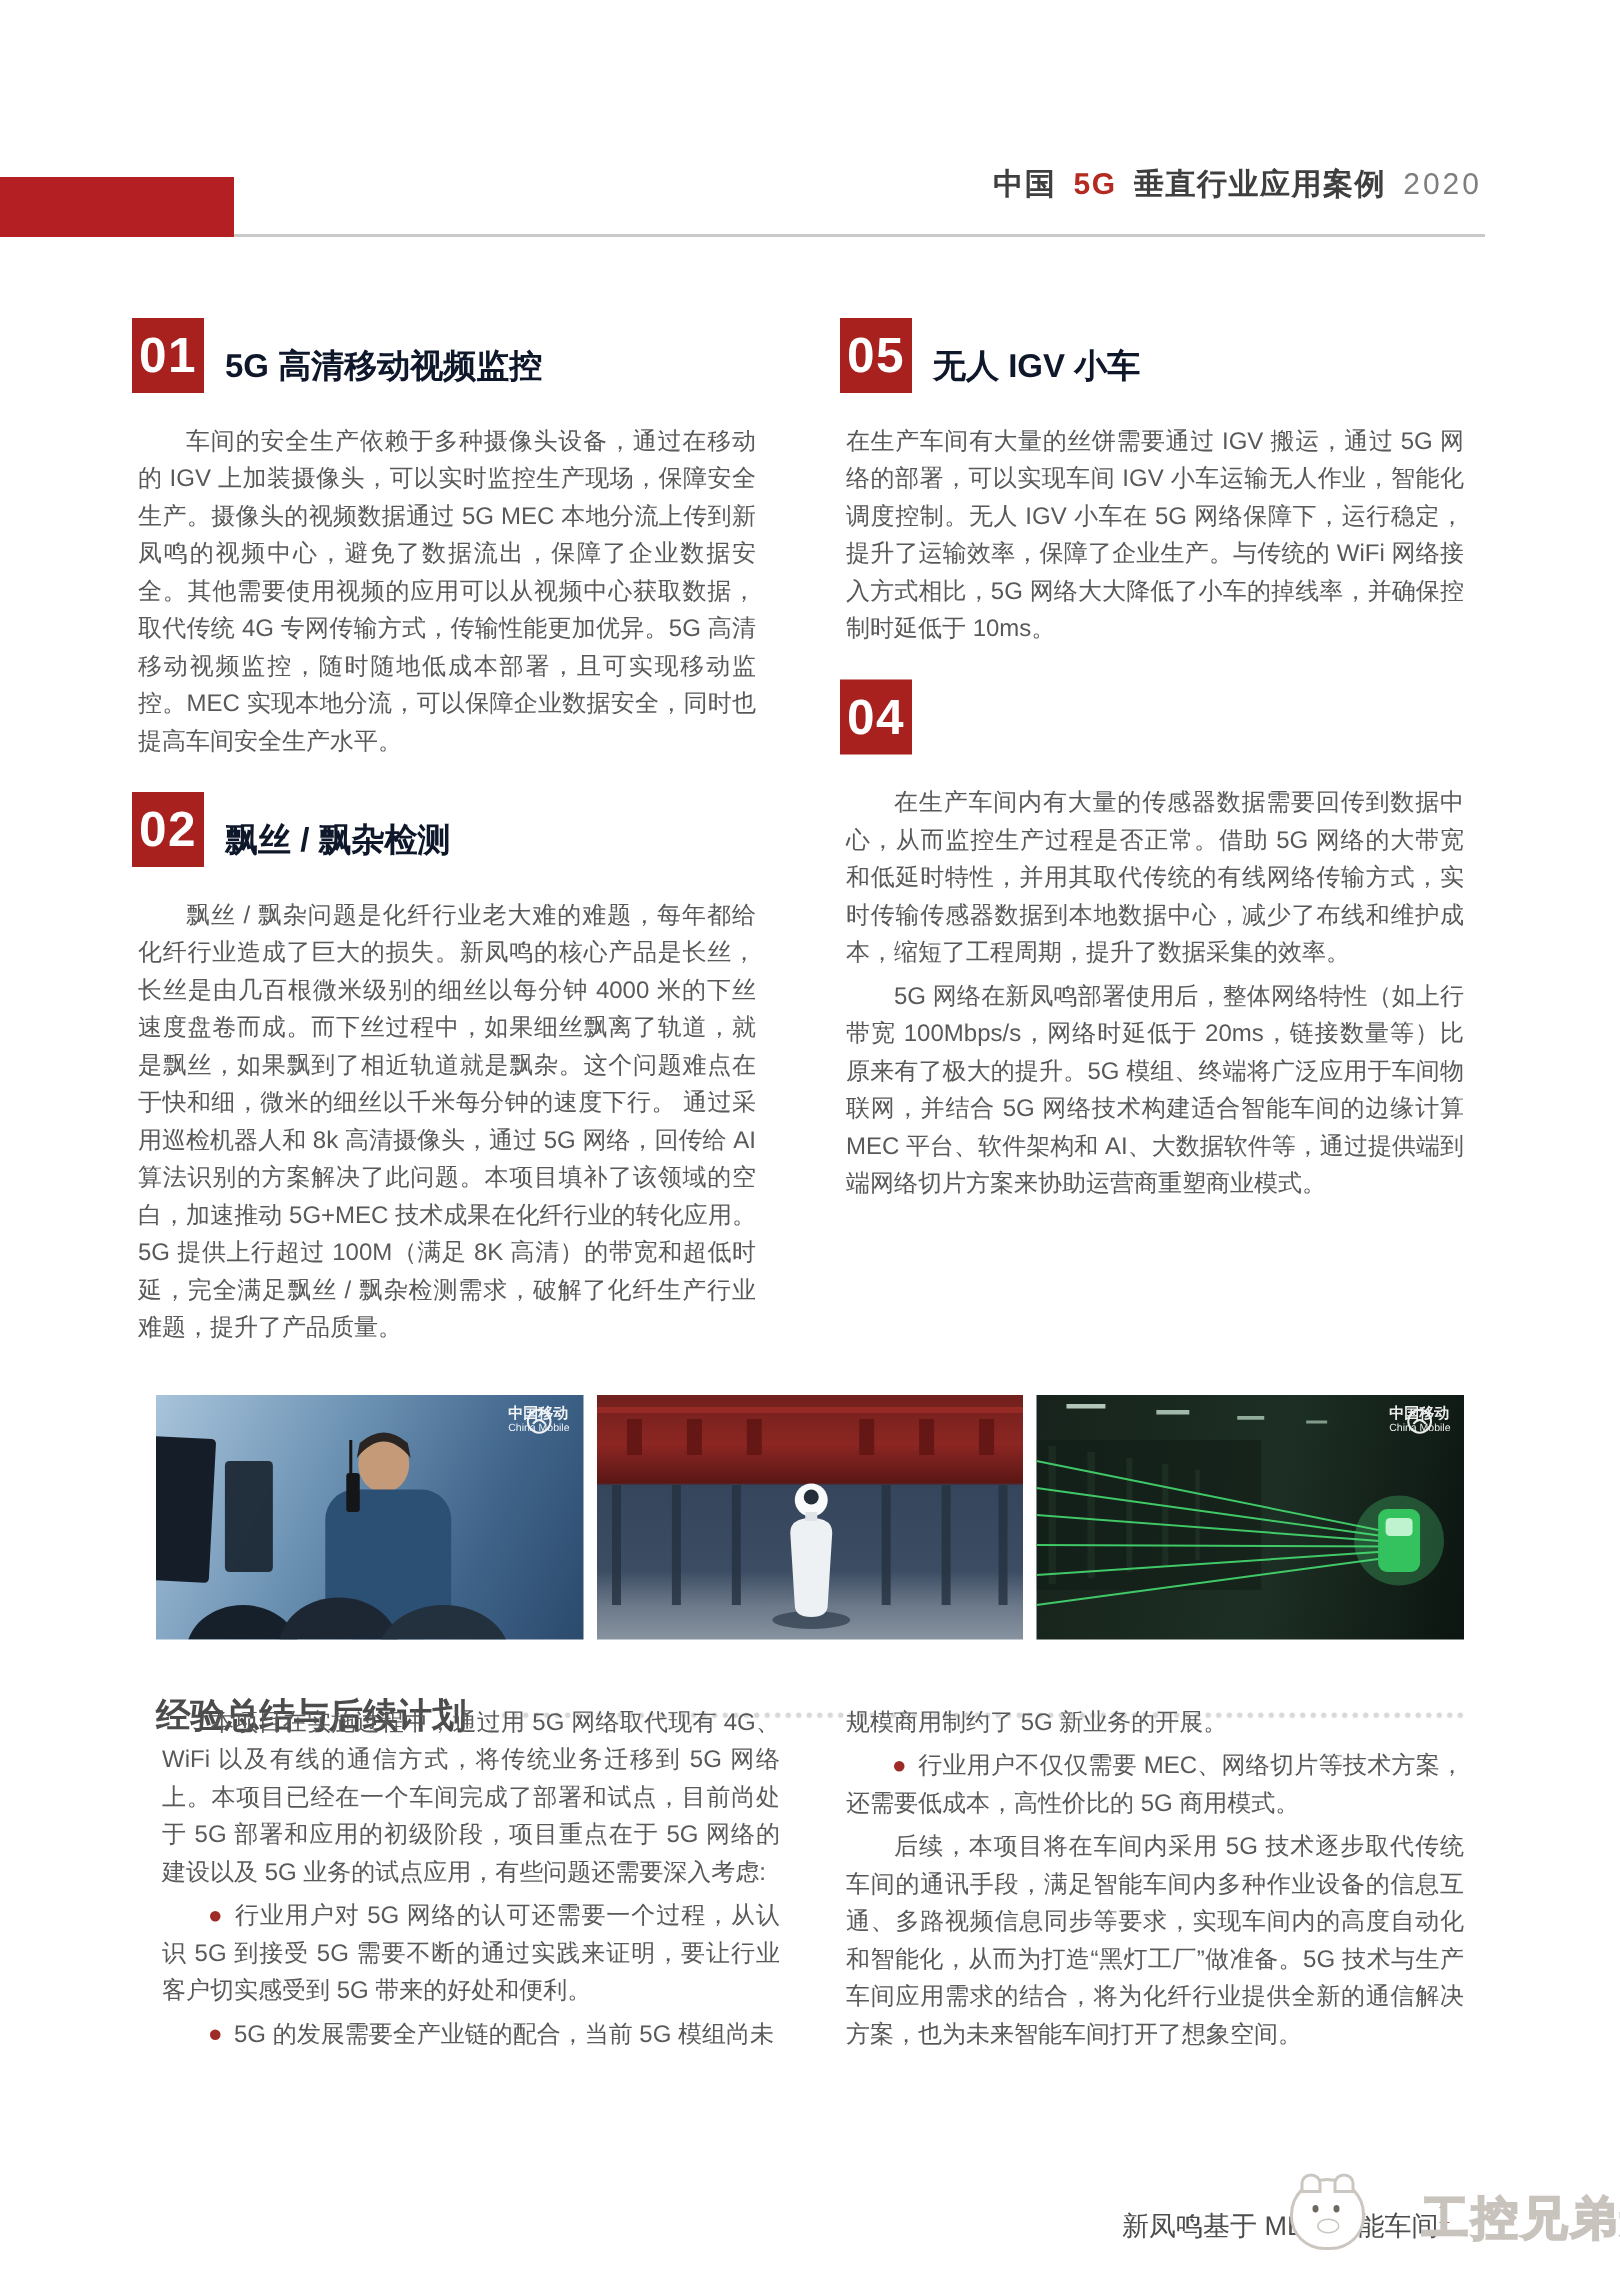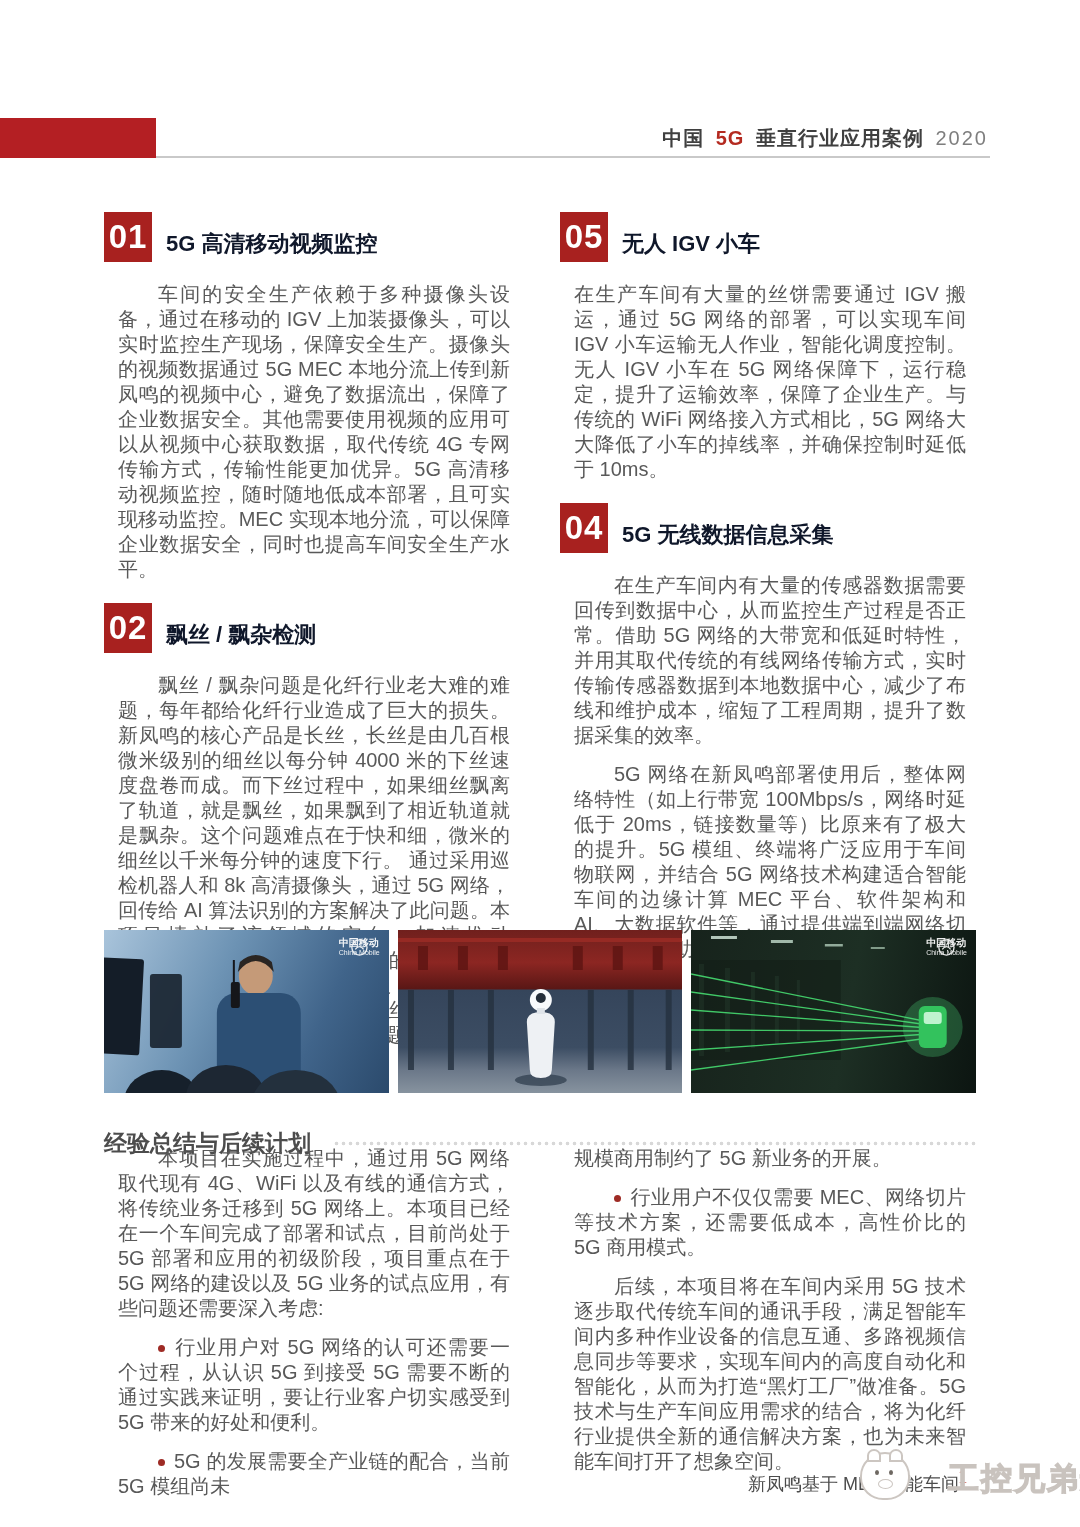--- a/index.html
+++ b/index.html
@@ -2,35 +2,35 @@
 <html><head>
 <meta charset="utf-8">
 <style>
   html,body{margin:0;padding:0;background:#ffffff;}
   .page{position:relative;width:1080px;height:1527px;background:#ffffff;overflow:hidden;
         font-family:"Liberation Sans","DejaVu Sans",sans-serif;color:#595959;}
 
   
   .red-bar{position:absolute;left:0;top:118px;width:156px;height:40px;background:#b41f23;}
   .hdr-rule{position:absolute;left:156px;top:156px;width:834px;height:2px;background:#c9c9c9;}
-  .hdr-title{position:absolute;top:125px;right:92px;font-size:20px;font-weight:bold;color:#3f3f3f;letter-spacing:1px;white-space:nowrap;}
+  .hdr-title{position:absolute;top:109px;right:92px;font-size:20px;font-weight:bold;color:#3f3f3f;letter-spacing:1px;white-space:nowrap;}
   .hdr-title .g5{color:#b42a20;margin:0 5px;}
   .hdr-title .rest{margin-right:5px;}
   .hdr-title .year{color:#7e7e7e;font-weight:normal;letter-spacing:2px;}
 
   
   .col{position:absolute;top:212px;width:420px;}
-  .col-left{left:104px;}
+  .col-left{left:88px;}
   .col-right{left:560px;}
   .sec{margin-bottom:21px;}
   .sec-head{display:flex;align-items:flex-end;gap:14px;margin-bottom:20px;}
   .num{width:48px;height:50px;background:#a8211f;color:#ffffff;font-size:33px;font-weight:bold;
        display:flex;align-items:center;justify-content:center;letter-spacing:1px;flex:0 0 auto;}
   .sec-title{color:#0f172a;font-size:22px;font-weight:bold;padding-bottom:3px;white-space:nowrap;}
-  .body{font-size:20px;line-height:25px;color:#595959;text-align:justify;margin:14px;}
+  .body{font-size:16px;line-height:25px;color:#595959;text-align:justify;margin:4px;}
   .indent{text-indent:2em;}
 
   
   .photos{position:absolute;left:104px;top:930px;width:872px;height:163px;display:flex;gap:9px;}
   .photo{position:relative;flex:1 1 0;height:163px;overflow:hidden;}
   .photo svg{position:absolute;left:0;top:0;width:100%;height:100%;}
   .photo1{background:linear-gradient(115deg,#a9c4db 0%,#6d93b4 38%,#40648a 72%,#2b4a6c 100%);}
   .photo2{background:linear-gradient(180deg,#70201d 0%,#8c2622 20%,#5a1715 36%,#35455b 37%,#3c4d63 72%,#6b7889 86%,#87939f 100%);}
   .photo3{background:linear-gradient(100deg,#17231c 0%,#1d2f24 55%,#0c1511 100%);}
   .brand{position:absolute;top:8px;right:9px;display:flex;align-items:center;gap:4px;color:#ffffff;opacity:.92;}
@@ -97,21 +97,20 @@
     <div class="sec">
       <div class="sec-head">
         <div class="num">05</div>
         <div class="sec-title">无人 IGV 小车</div>
       </div>
       <p class="body">在生产车间有大量的丝饼需要通过 IGV 搬运，通过 5G 网络的部署，可以实现车间 IGV 小车运输无人作业，智能化调度控制。无人 IGV 小车在 5G 网络保障下，运行稳定，提升了运输效率，保障了企业生产。与传统的 WiFi 网络接入方式相比，5G 网络大大降低了小车的掉线率，并确保控制时延低于 10ms。</p>
     </div>
     <div class="sec">
       <div class="sec-head">
         <div class="num">04</div>
-        <div class="sec-title">5G 无线数据信息采集</div>
       </div>
       <p class="body indent">在生产车间内有大量的传感器数据需要回传到数据中心，从而监控生产过程是否正常。借助 5G 网络的大带宽和低延时特性，并用其取代传统的有线网络传输方式，实时传输传感器数据到本地数据中心，减少了布线和维护成本，缩短了工程周期，提升了数据采集的效率。</p>
       <p class="body indent">5G 网络在新凤鸣部署使用后，整体网络特性（如上行带宽 100Mbps/s，网络时延低于 20ms，链接数量等）比原来有了极大的提升。5G 模组、终端将广泛应用于车间物联网，并结合 5G 网络技术构建适合智能车间的边缘计算 MEC 平台、软件架构和 AI、大数据软件等，通过提供端到端网络切片方案来协助运营商重塑商业模式。</p>
     </div>
   </div>
 
   <div class="photos">
 
     <div class="photo photo1">
       <svg viewBox="0 0 285 163" preserveAspectRatio="none">

